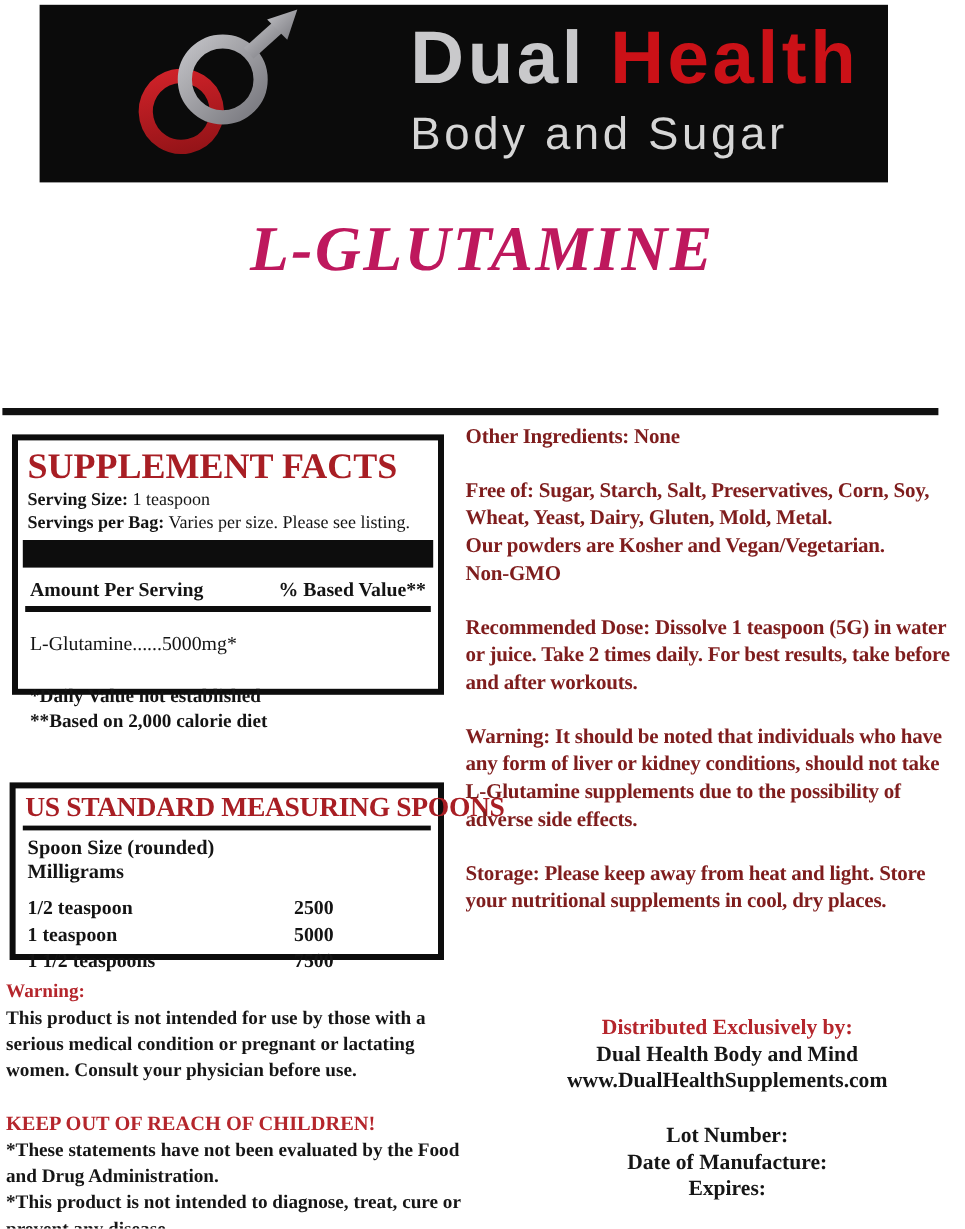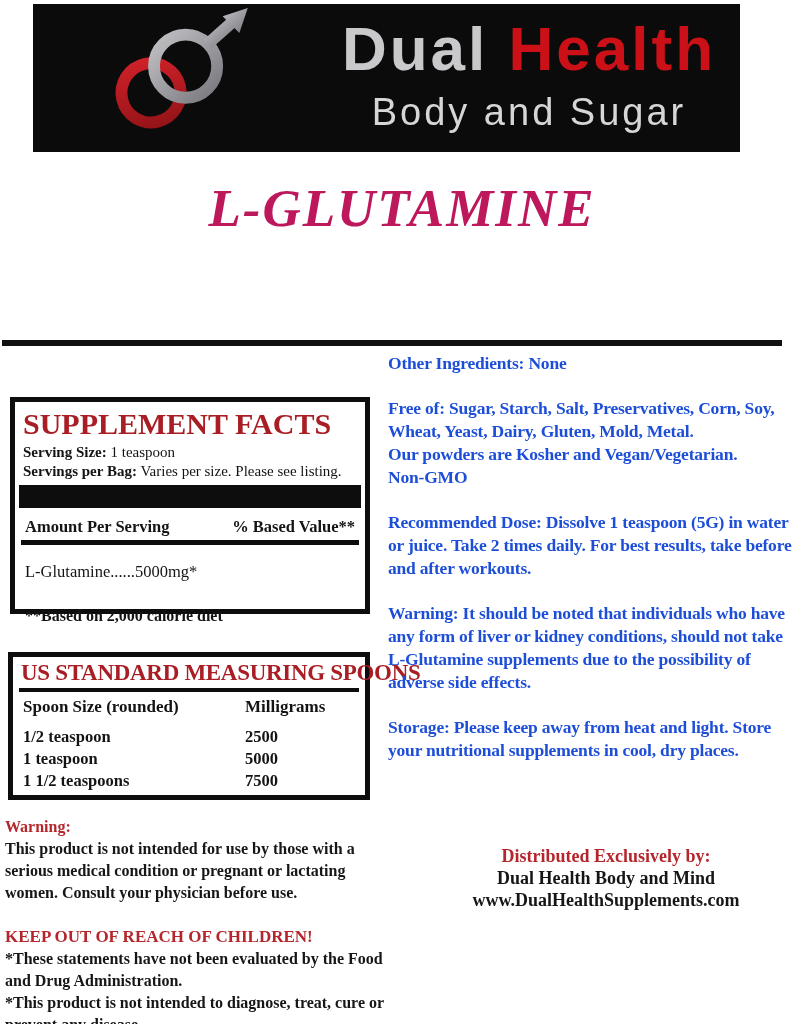--- a/index.html
+++ b/index.html
@@ -3,52 +3,52 @@
 <meta charset="utf-8">
 <style>
   html,body{margin:0;padding:0;background:#ffffff;}
   .canvas{
     position:relative;width:804px;height:1024px;background:#ffffff;overflow:hidden;
     font-family:"Liberation Serif", serif;color:#141414;
   }
   
   .logo-box{position:absolute;left:33px;top:4px;width:707px;height:148px;background:#0b0b0b;}
   .logo-svg{position:absolute;left:8px;top:0;}
-  .logo-text{position:absolute;right:24px;top:12px;text-align:center;font-family:"Liberation Sans", sans-serif;}
+  .logo-text{position:absolute;right:24px;top:12px;text-align:left;font-family:"Liberation Sans", sans-serif;}
   .brand-line{font-size:62px;font-weight:bold;letter-spacing:3px;line-height:1.05;white-space:nowrap;}
   .brand-first{color:#c9c9cb;}
   .brand-second{color:#cb1117;}
   .tagline{font-size:38px;font-weight:normal;color:#d6d6d6;letter-spacing:3px;margin-top:10px;white-space:nowrap;}
   
   .main-title{position:absolute;left:0;top:178px;width:100%;margin:0;text-align:center;
     font-size:53px;font-weight:bold;letter-spacing:2px;color:#be185d;font-style:italic;}
   .full-rule{position:absolute;left:2px;top:340px;width:780px;height:6px;background:#111;}
   
   .supp-box{position:absolute;left:10px;top:362px;width:360px;height:217px;
-    border:5px solid #0d0d0d;box-sizing:border-box;background:#fff;margin-top:35px;}
+    border:5px solid #0d0d0d;box-sizing:border-box;background:#fff;}
   .sf-title{margin:5px 8px 2px;font-size:30px;font-weight:bold;color:#a81e24;letter-spacing:0;white-space:nowrap;}
   .sf-line{margin:0 8px;font-size:15px;white-space:nowrap;line-height:19px;}
   .b{font-weight:bold;text-align:center;}
   .sf-bar{height:23px;background:#0d0d0d;margin:4px 4px 0;}
   .sf-amount-row{display:flex;justify-content:space-between;font-weight:bold;font-size:16.5px;margin:9px 10px 3px;}
   .sf-divider{height:5px;background:#0d0d0d;margin:0 6px;}
   .sf-ing-row{display:flex;font-size:16.5px;margin:17px 10px 0;}
   .sf-notes{margin:23px 10px 0;font-size:16px;font-weight:bold;line-height:21px;}
   
   .spoons-box{position:absolute;left:8px;top:652px;width:362px;height:148px;
     border:5px solid #0d0d0d;box-sizing:border-box;background:#fff;}
   .ms-title{margin:3px 8px 0;font-size:23px;font-weight:bold;color:#a81e24;letter-spacing:-0.3px;white-space:nowrap;}
   .ms-underline{height:4px;background:#0d0d0d;margin:2px 6px 0;}
-  .ms-header{display:flex;justify-content:space-between;font-weight:bold;font-size:17px;margin:5px 10px 0;}
+  .ms-header{display:flex;justify-content:space-between;font-weight:bold;font-size:17px;margin:5px 10px 0;flex-direction:column;}
   .ms-col2{width:110px;text-align:left;}
   .ms-rows{margin-top:9px;}
   .ms-row{display:flex;justify-content:space-between;font-size:16.5px;font-weight:bold;margin:1px 10px;line-height:21px;}
   
   .right-col{position:absolute;left:388px;top:352px;width:412px;
-    font-size:17.5px;font-weight:bold;line-height:23px;letter-spacing:-0.2px;color:#1d4ed8;}
+    font-size:17.5px;font-weight:bold;line-height:23px;letter-spacing:-0.2px;color:#7f1d1d;}
   .rc-para{margin:0 0 22px 0;}
   
   .bottom-left{position:absolute;left:5px;top:816px;width:392px;
     font-size:16px;font-weight:bold;line-height:22px;color:#161616;}
   .red-label{color:#b5262c;font-weight:bold;}
   .keep{margin-top:22px;font-size:17px;}
   
   .bottom-right{position:absolute;left:420px;top:845px;width:372px;text-align:center;
     font-size:18px;font-weight:bold;line-height:22px;color:#161616;}
   .lot-block{margin-top:24px;}
@@ -108,20 +108,21 @@
     <div class="sf-amount-row">
       <span>Amount Per Serving</span>
       <span>% Based Value**</span>
     </div>
     <div class="sf-divider"></div>
     <div class="sf-ing-row">
       <span>L-Glutamine......5000mg</span>
       <span>*</span>
     </div>
     <div class="sf-notes">
+      <div>*Daily Value not established</div>
       <div>**Based on 2,000 calorie diet</div>
     </div>
   </section>
 
   <section class="spoons-box">
     <h2 class="ms-title">US STANDARD MEASURING SPOONS</h2>
     <div class="ms-underline"></div>
     <div class="ms-header">
       <span>Spoon Size (rounded)</span>
       <span class="ms-col2">Milligrams</span>
@@ -159,15 +160,20 @@
     <div>This product is not intended for use by those with a serious medical condition or pregnant or lactating women.  Consult your physician before use.</div>
     <div class="red-label keep">KEEP OUT OF REACH OF CHILDREN!</div>
     <div>*These statements have not been evaluated by the Food and Drug Administration.</div>
     <div>*This product is not intended to diagnose, treat, cure or prevent any disease.</div>
   </section>
 
   <section class="bottom-right">
     <div class="red-label">Distributed Exclusively by:</div>
     <div>Dual Health Body and Mind</div>
     <div>www.DualHealthSupplements.com</div>
+    <div class="lot-block">
+      <div>Lot Number:</div>
+      <div>Date of Manufacture:</div>
+      <div>Expires:</div>
+    </div>
   </section>
 
 </div>
 
 </body></html>

